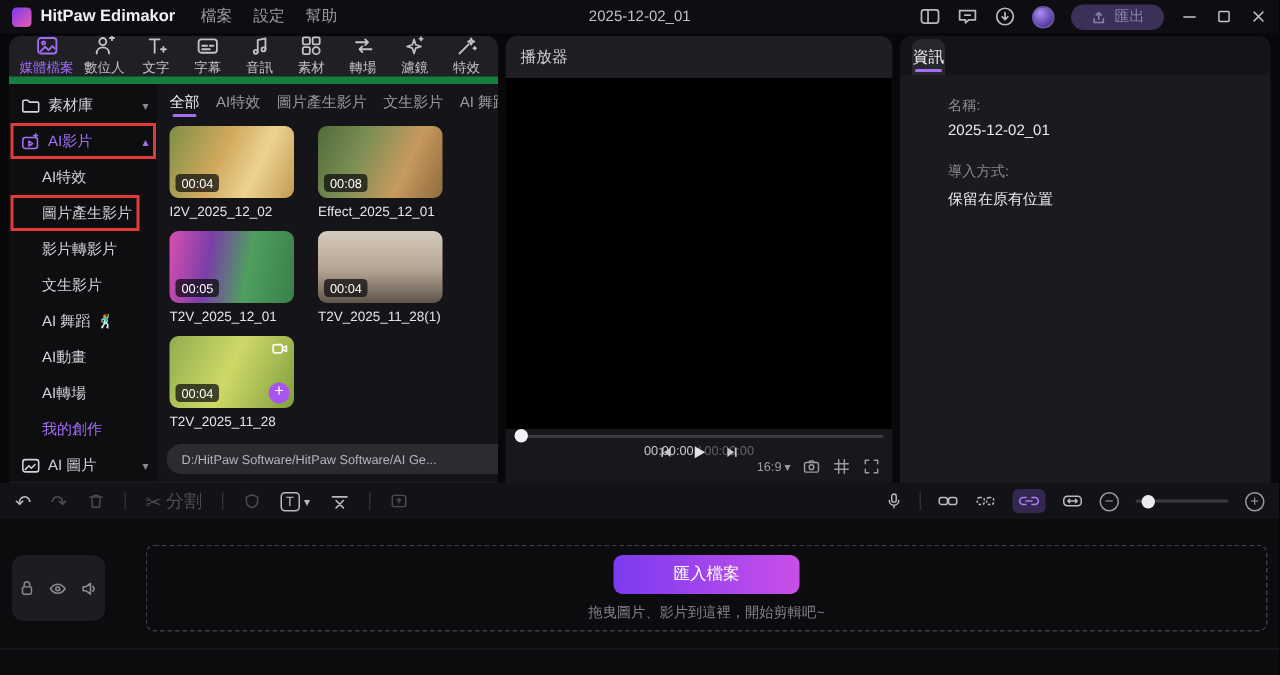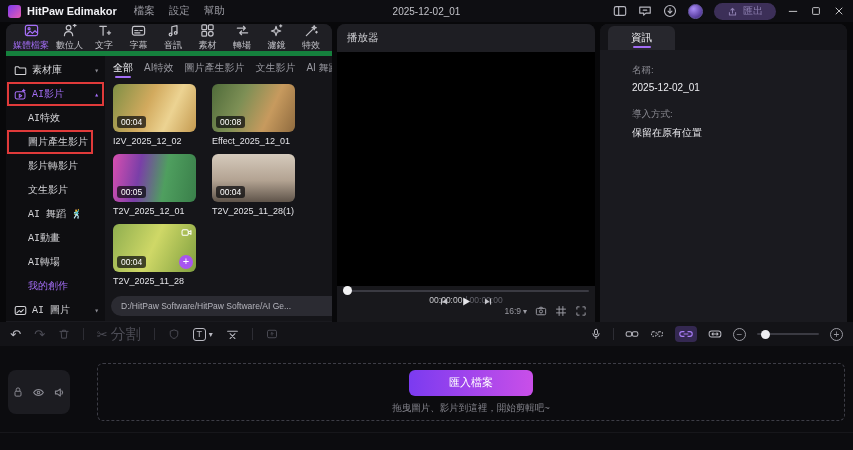--- a/index.html
+++ b/index.html
@@ -30,21 +30,21 @@
 
   
   .top-toolbar { height:32px; background:#1f1f24; border-bottom:5px solid #15803d; display:flex; align-items:center; justify-content:space-between; padding:0 7px; }
   .tool-item { display:flex; flex-direction:column; align-items:center; gap:1px; color:#c2c2c8; cursor:pointer; min-width:28px; }
   .tool-item .lbl { font-size:9px; white-space:nowrap; }
   .tool-item.active { color:#a36df5; }
 
   
   .left-body { display:flex; height:265px; }
   .sidebar { width:99px; background:#0e0e11; padding-top:2px; flex:none; }
-  .side-item { position:relative; height:24px; display:flex; align-items:center; gap:5px; padding:0 6px 0 8px; font-size:10px; color:#d4d4d8; cursor:pointer; white-space:nowrap;font-family:Liberation Mono, monospace; }
+  .side-item { position:relative; height:24px; display:flex; align-items:center; gap:5px; padding:0 6px 0 8px; font-size:10px; color:#d4d4d8; cursor:pointer; white-space:nowrap; }
   .side-item .chev { margin-left:auto; font-size:8px; color:#8a8a92; }
   .side-item.purple { color:#a36df5; }
   .side-item.purple .chev { color:#a36df5; }
   .side-sub { padding-left:22px; }
   .red-box { position:absolute; left:1px; right:1px; top:0; bottom:0; border:2px solid #e03a3a; pointer-events:none; }
   .red-box.short { right:12px; }
 
   .media { flex:1; position:relative; background:#151519; }
   .media-tabs { display:flex; align-items:center; gap:11px; height:24px; padding:0 8px; font-size:10px; color:#9a9aa2; overflow:hidden; }
   .media-tab { white-space:nowrap; cursor:pointer; position:relative; height:100%; display:flex; align-items:center; }
@@ -78,38 +78,38 @@
   .player-ctrls { height:26px; display:flex; align-items:center; padding:0 8px; }
   .time-group { font-size:8.5px; color:#c8c8cc; white-space:nowrap; }
   .time-group .sep,.time-group .total { color:#63636b; }
   .transport { position:absolute; left:50%; transform:translateX(-50%); display:flex; align-items:center; gap:10px; color:#c4c4ca; }
   .player-ctrls { position:relative;flex-direction:column; }
   .p-right { margin-left:auto; display:flex; align-items:center; gap:8px; color:#9a9aa2; }
   .aspect { font-size:8.5px; display:flex; align-items:center; gap:2px; cursor:pointer; }
 
   
   .info-tabs-row { height:26px; background:#141418; display:flex; align-items:flex-end; padding-left:8px; }
-  .info-tab { position:relative; width:67px; height:24px; background:#27272d; border-radius:6px 6px 0 0; display:flex; align-items:center; justify-content:center;
+  .info-tab { position:relative; width:22px; height:24px; background:#27272d; border-radius:6px 6px 0 0; display:flex; align-items:center; justify-content:center;
               font-size:10.5px; color:#f0f0f4; cursor:pointer; }
   .info-tab::after { content:""; position:absolute; bottom:2px; left:50%; transform:translateX(-50%); width:18px; height:2px; background:#a36df5; border-radius:1px; }
   .info-body { padding:14px 32px 0; }
   .info-field { margin-bottom:15px; }
   .info-label { font-size:9.5px; color:#8a8a92; margin-bottom:5px; }
   .info-value { font-size:10px; color:#ececf0; }
 
   
   .tl-toolbar { position:absolute; left:0; top:322px; width:853px; height:24px; background:#131317;
                 display:flex; align-items:center; padding:0 10px; }
   .tl-left { display:flex; align-items:center; gap:13px; }
   .tl-right { margin-left:auto; display:flex; align-items:center; gap:11px; }
   .tli { color:#b9b9c1; cursor:pointer; display:flex; align-items:center; gap:3px; }
   .tli.dis { color:#4c4c55; }
   .tl-div { width:1px; height:12px; background:#2d2d34; }
   .glyph { font-size:13px; line-height:1; }
-  .split-lbl { font-size:15px; }
+  .split-lbl { font-size:12px; }
   .tbox { width:13px; height:13px; border:1.2px solid currentColor; border-radius:3px; font-size:9px; line-height:11px; text-align:center; }
   .chev8 { font-size:8px; }
   .tli.accent { background:#342851; border-radius:4px; padding:2px 4px; color:#a97df8; }
   .zoom-track { position:relative; width:62px; height:2px; background:#3a3a42; border-radius:1px; }
   .zoom-knob { position:absolute; left:4px; top:-3.5px; width:9px; height:9px; border-radius:50%; background:#ececf0; }
   .zbtn { width:13px; height:13px; border:1.2px solid #9a9aa2; border-radius:50%; color:#9a9aa2; font-size:10px; line-height:11px; text-align:center; }
 
   
   .bottom { position:absolute; left:0; top:346px; width:853px; height:104px; background:#0c0c0f; }
   .track-head { position:absolute; left:8px; top:24px; width:62px; height:44px; background:#1c1c21; border-radius:8px;

